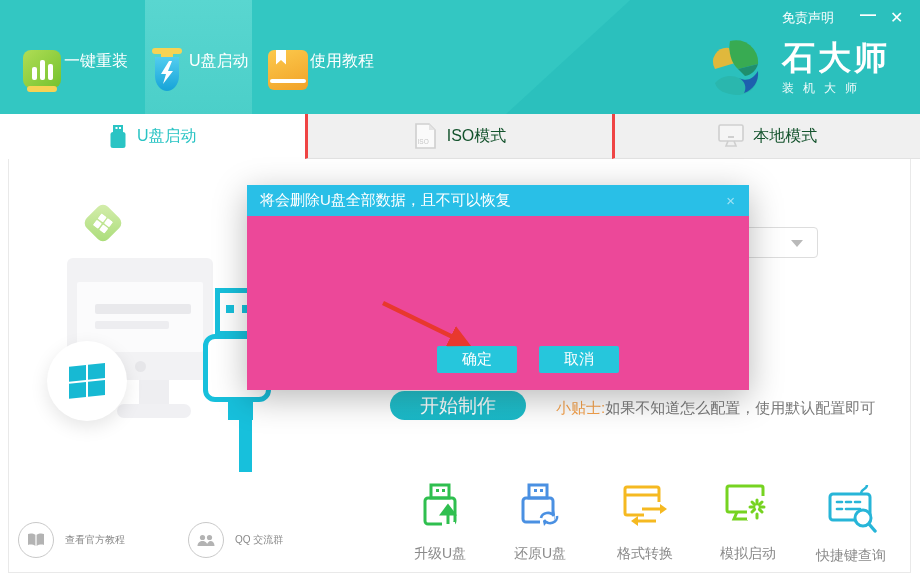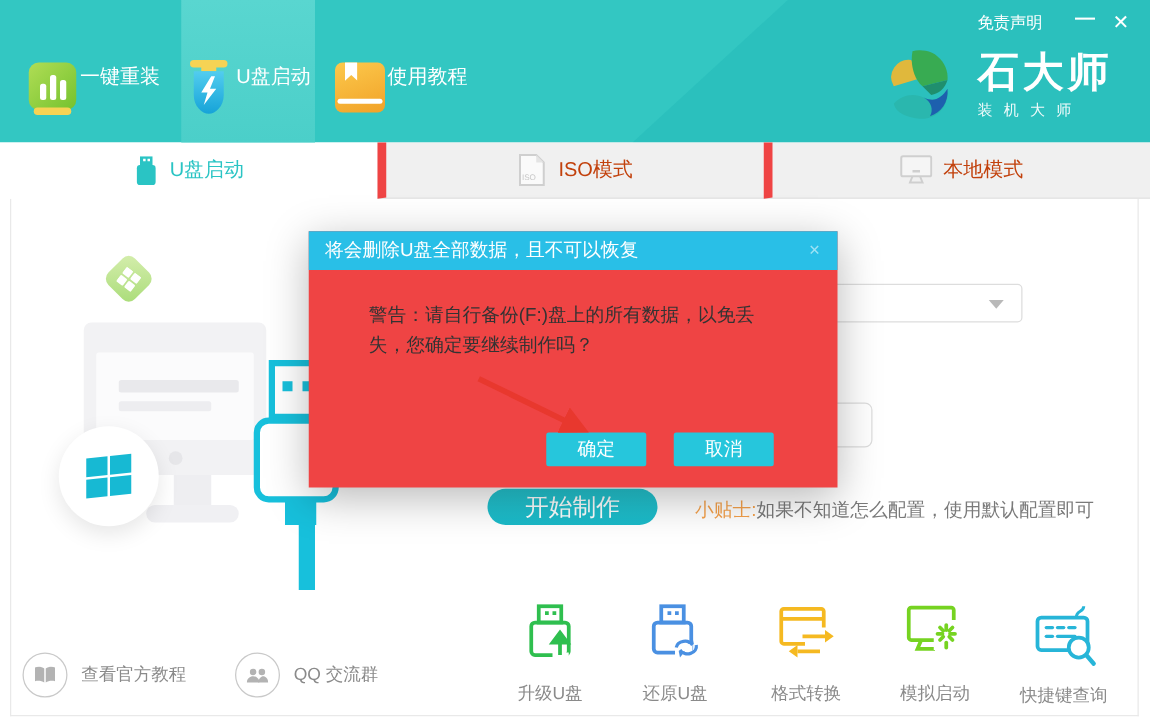--- a/index.html
+++ b/index.html
@@ -35,22 +35,22 @@
   
   .logo { position:absolute; right:30px; top:38px; display:flex; align-items:center; gap:20px; z-index:4; }
   .logo-text { color:#fff; }
   .logo-name { font-size:33px; font-weight:bold; letter-spacing:3px; line-height:36px; }
   .logo-tag { font-size:12px; letter-spacing:9px; margin-top:4px; opacity:.92; }
   
   .tabs { position:absolute; left:0; top:114px; width:920px; height:45px; display:flex; z-index:2; }
   .tab { flex:1; display:flex; align-items:center; justify-content:center; gap:9px;
     font-size:16px; cursor:pointer; }
   .tab.active { background:#fff; color:#2ac4c4; }
-  .tab.inactive { background:#f0f0f0; color:#c2410c;
-    border-bottom:1px solid #e2e2e2; border-left:7px solid #ef4444; }
+  .tab.inactive { background:#f0f0f0; color:#14532d;
+    border-bottom:1px solid #e2e2e2; border-left:3px solid #ef4444; }
   
   .panel { position:absolute; left:8px; top:159px; width:903px; height:414px;
     border:1px solid #e9e9e9; border-top:none; background:#fff; z-index:1; }
   
   .illus { position:absolute; z-index:2; }
   .win-tile { left:88px; top:208px; width:30px; height:30px; border-radius:7px;
     transform:rotate(45deg); background:linear-gradient(135deg,#d6eeae,#a9dc78);
     display:flex; align-items:center; justify-content:center; }
   .win-tile svg { transform:rotate(-8deg); }
   .monitor { left:67px; top:258px; width:146px; height:122px; background:#f2f2f4; border-radius:6px; }
@@ -78,25 +78,25 @@
   .start-btn { position:absolute; left:390px; top:391px; width:136px; height:29px; z-index:2;
     border:none; border-radius:20px; background:linear-gradient(180deg,#25c7d2,#1ab9c8);
     color:#fff; font-size:19px; display:flex; align-items:center; justify-content:center;
     cursor:pointer; font-family:inherit; }
   .tip { position:absolute; left:556px; top:399px; z-index:2; font-size:15px; color:#7a7a7a; white-space:nowrap; }
   .tip .tip-label { color:#f5a14b; }
   
   .flink { position:absolute; top:522px; display:flex; align-items:center; gap:11px; z-index:2; cursor:pointer; }
   .flink .circ { width:36px; height:36px; border:1px solid #c9c9c9; border-radius:50%;
     display:flex; align-items:center; justify-content:center; }
-  .flink .flabel { font-size:14px; color:#8a8a8a; white-space:nowrap; }
+  .flink .flabel { font-size:10px; color:#8a8a8a; white-space:nowrap; }
   .tool { position:absolute; top:482px; width:100px; text-align:center; z-index:2; cursor:pointer; }
   .tool .tlabel { display:block; margin-top:7px; font-size:14px; color:#8a8a8a; white-space:nowrap; }
   
-  .modal { position:absolute; left:247px; top:185px; width:423px; height:205px; background:#ef4444;
+  .modal { position:absolute; left:247px; top:185px; width:502px; height:205px; background:#ec4899;
     box-shadow:0 8px 32px rgba(0,0,0,.28); z-index:20; }
   .modal-titlebar { height:31px; background:#29bfe7; display:flex; align-items:center;
     padding-left:13px; color:#fff; font-size:15px; }
   .modal-close { position:absolute; right:10px; top:5px; color:rgba(255,255,255,.55);
     font-size:15px; cursor:pointer; padding:2px 4px; }
   .modal-msg { position:absolute; left:48px; top:56px; width:336px; font-size:15px;
     line-height:24px; color:#333; }
   .modal-btn { position:absolute; top:161px; width:80px; height:27px; border:none; border-radius:2px;
     background:#26c6dc; color:#fff; font-size:15px; cursor:pointer; font-family:inherit;
     display:flex; align-items:center; justify-content:center; }
@@ -350,21 +350,20 @@
     <path d="M44,42 l6,7" stroke="#27b5d8" stroke-width="3.4" stroke-linecap="round"></path>
   </svg>
   <span class="tlabel">快捷键查询</span>
 </div>
 
 <div class="modal">
   <div class="modal-titlebar">
     <span>将会删除U盘全部数据，且不可以恢复</span>
   </div>
   <span class="modal-close">×</span>
-  <div class="modal-msg">警告：请自行备份(F:)盘上的所有数据，以免丢失，您确定要继续制作吗？</div>
   <button class="modal-btn btn-confirm">确定</button>
   <button class="modal-btn btn-cancel">取消</button>
 </div>
 
 <svg class="arrow-svg" width="115" height="70" viewBox="0 0 115 70">
   <defs>
     <marker id="ah" markerWidth="5" markerHeight="5" refX="2.5" refY="2.5" orient="auto">
       <path d="M0,0 L5,2.5 L0,5 Z" fill="#e8382e"></path>
     </marker>
   </defs>

